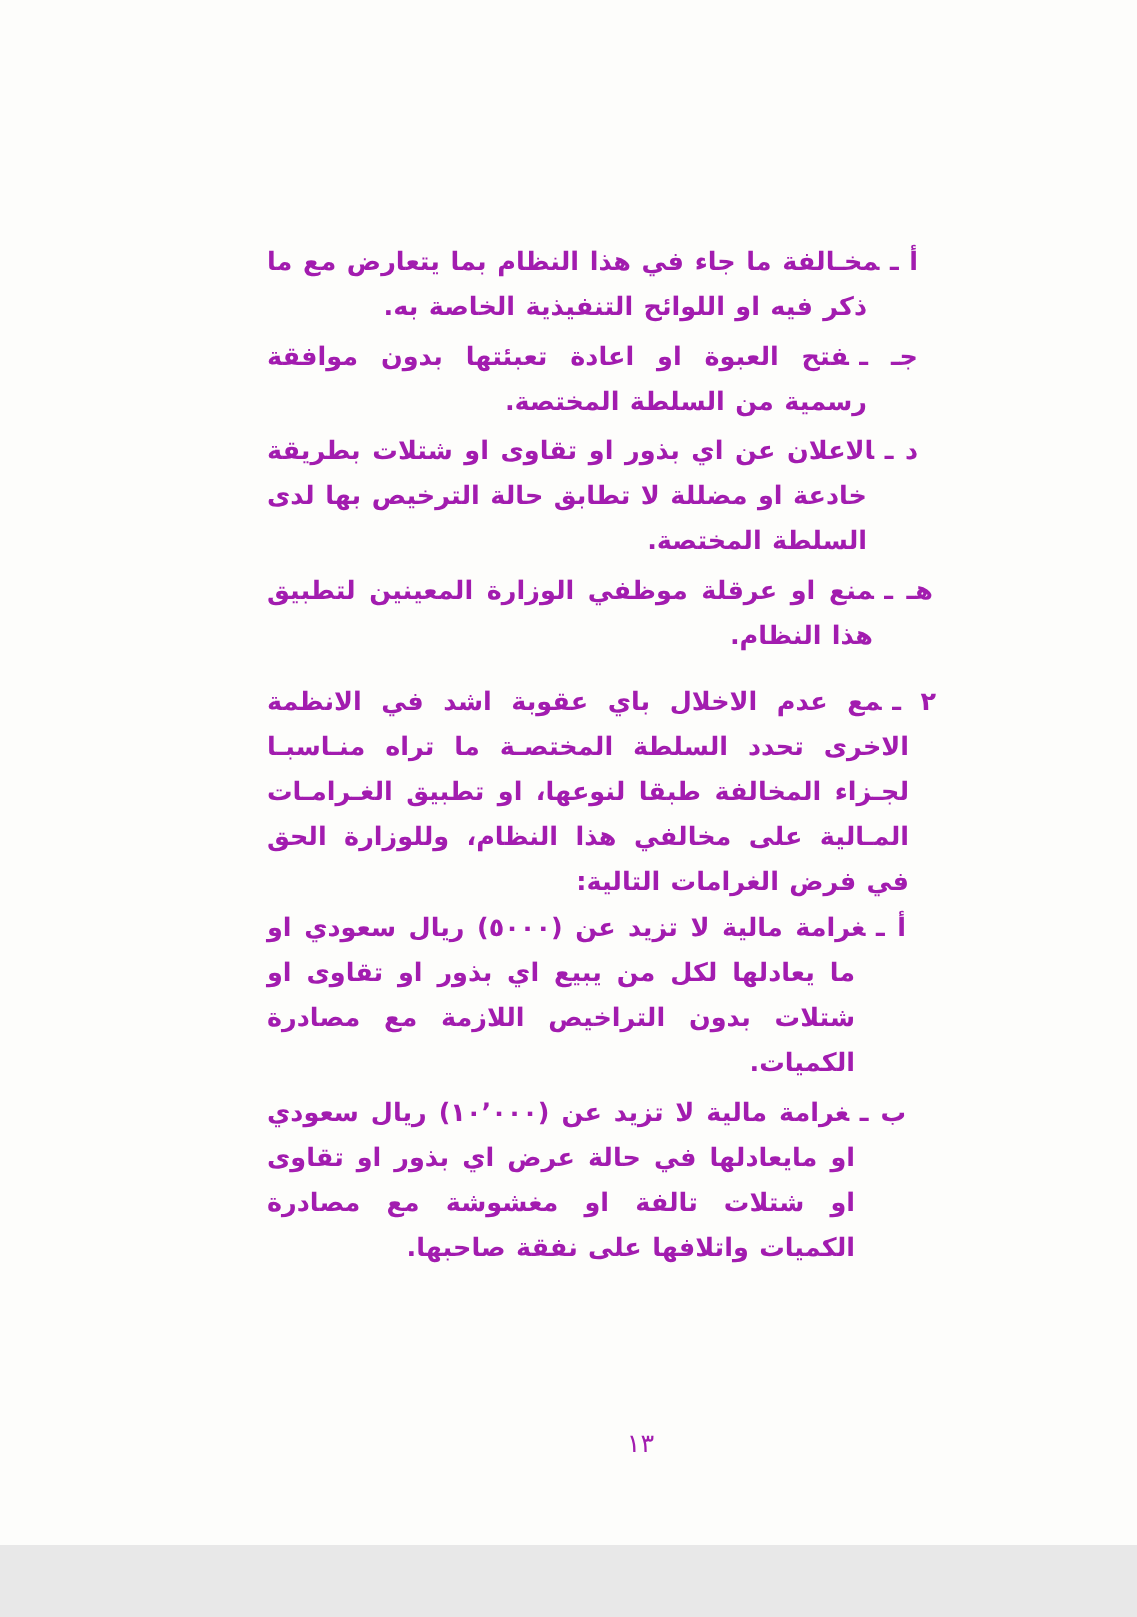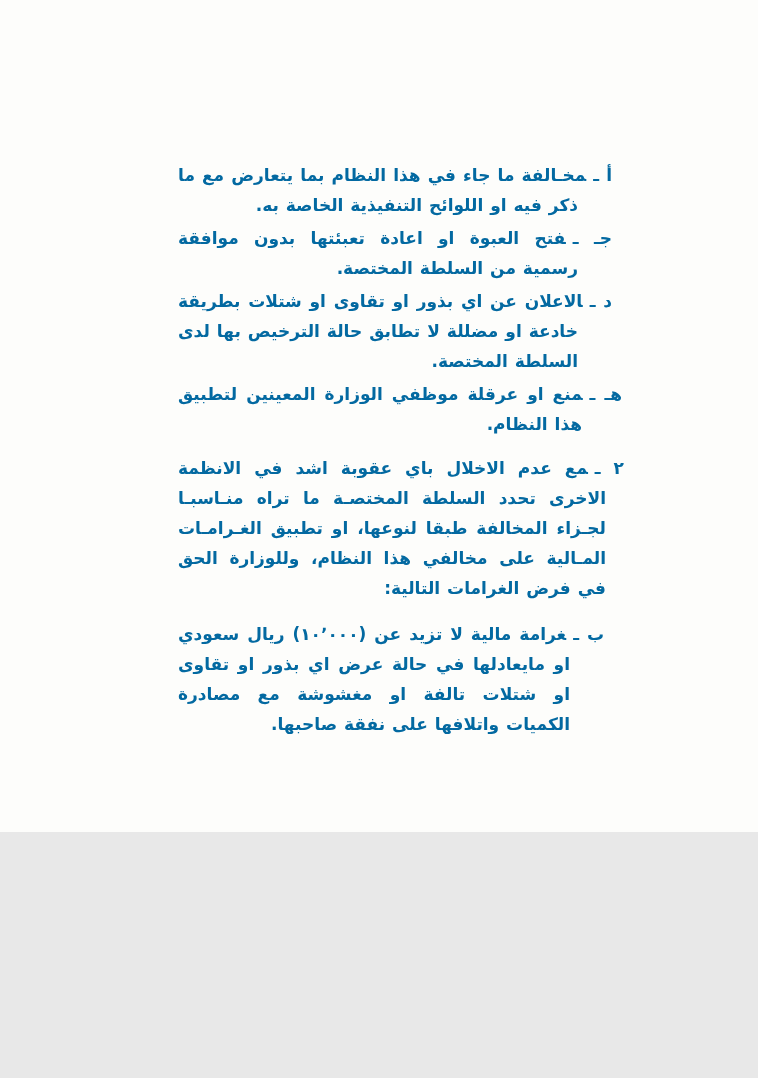--- a/index.html
+++ b/index.html
@@ -3,25 +3,25 @@
 <meta charset="utf-8">
 <style>
   html,body{margin:0;padding:0;}
   body{
     background:#e8e8e8;
     font-family:"DejaVu Sans", sans-serif;
   }
   .page{
     position:relative;
     width:758px;
-    height:832px;
+    height:1030px;
     margin:0 auto;
     background:#fdfdfb;
     overflow:hidden;
-    color:#0369a1;
+    color:#a21caf;
   }
   .text-block{
     position:absolute;
     top:160px;
     right:134px;
     width:446px;
     direction:rtl;
     font-weight:bold;
     font-size:17px;
     line-height:30px;
@@ -35,21 +35,21 @@
   }
   .clause .marker{
     display:inline;
     margin-left:7px;
     white-space:nowrap;
   }
   .level1{ margin-right:12px; }
   .level1-wide{ margin-right:2px; }
   .item-two{
     margin-top:14px;
-    margin-bottom:16px;
+    margin-bottom:1px;
     padding-right:18px;
     text-indent:-18px;
   }
   .level2{ margin-right:20px; }
   .page-number{
     position:absolute;
     top:953px;
     left:397px;
     width:60px;
     text-align:center;
@@ -80,20 +80,23 @@
     </div>
 
     <div class="clause level1-wide" style="padding-right:40px;text-indent:-40px;">
       <span class="marker">هـ ـ</span><span>منع او عرقلة موظفي الوزارة المعينين لتطبيق هذا النظام.</span>
     </div>
 
     <div class="clause item-two">
       <span class="marker">٢ ـ</span><span>مع عدم الاخلال باي عقوبة اشد في الانظمة الاخرى تحدد السلطة المختصـة ما تراه منـاسبـا لجـزاء المخالفة طبقا لنوعها، او تطبيق الغـرامـات المـالية على مخالفي هذا النظام، وللوزارة الحق في فرض الغرامات التالية:</span>
     </div>
 
+    <div class="clause level2">
+      <span class="marker">أ ـ</span><span>غرامة مالية لا تزيد عن (٥٠٠٠) ريال سعودي او ما يعادلها لكل من يبيع اي بذور او تقاوى او شتلات بدون التراخيص اللازمة مع مصادرة الكميات.</span>
+    </div>
 
     <div class="clause level2">
       <span class="marker">ب ـ</span><span>غرامة مالية لا تزيد عن (١٠٬٠٠٠) ريال سعودي او مايعادلها في حالة عرض اي بذور او تقاوى او شتلات تالفة او مغشوشة مع مصادرة الكميات واتلافها على نفقة صاحبها.</span>
     </div>
 
 
   </div>
 
   <div class="page-number">١٣</div>
 

